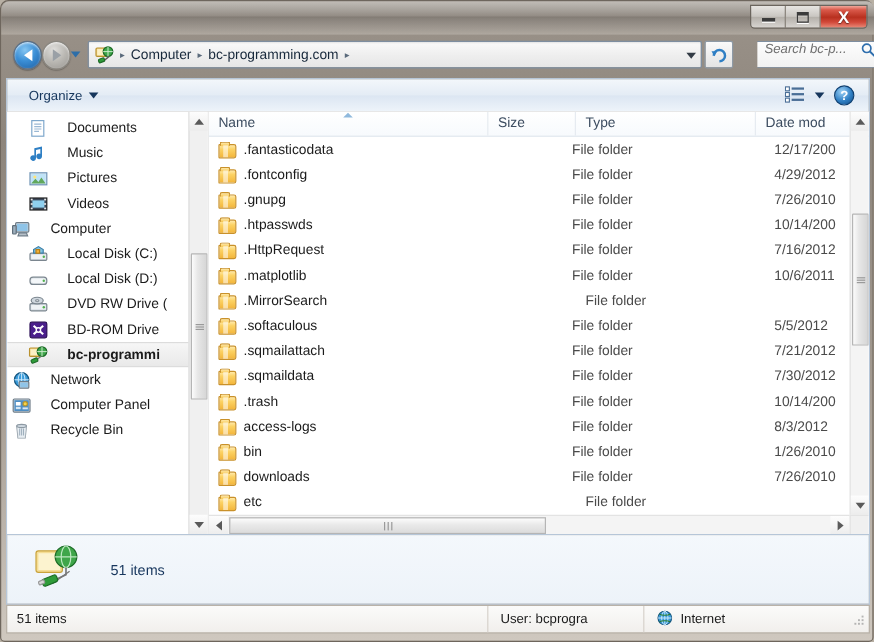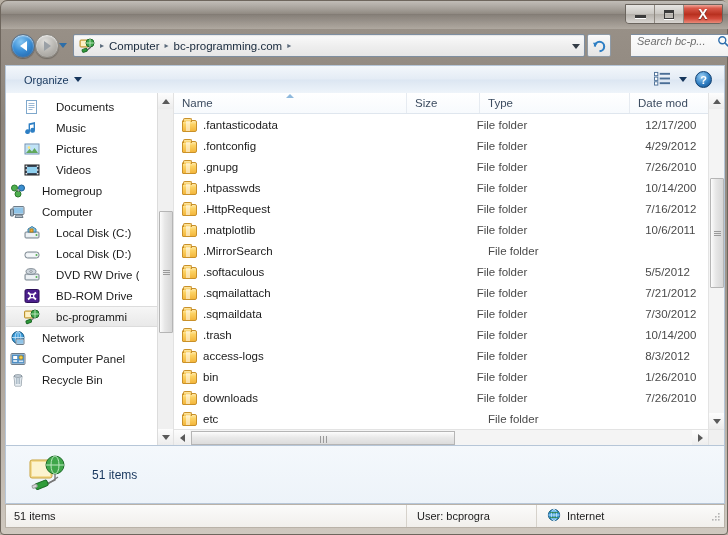--- a/index.html
+++ b/index.html
@@ -136,20 +136,21 @@
   }
   #navlist{ position:absolute; left:0; top:3px; width:152px;}
   .navitem{
     height:21px; display:flex; align-items:center; gap:16px;
     padding-left:4px; white-space:nowrap; font-size:11.5px; color:#1b1b1b;
   }
   .navitem.sel{
     background:linear-gradient(to bottom,#f6f6f6,#e9e9e9);
     border-top:1px solid #dcdcdc; border-bottom:1px solid #dcdcdc;
     height:21px;
+    font-weight:bold;
   }
   .navitem .lbl{ overflow:hidden; text-overflow:clip;}
   .ind1{ padding-left:18px;}
 
   
   #navscroll{
     position:absolute; right:0; top:0; width:16px; height:100%;
     background:#f0f0f0; border-left:1px solid #dcdcdc;
   }
   .sb-arrow{
@@ -381,29 +382,20 @@
                 <g fill="#e8e8e8">
                   <rect x="1.6" y="3.6" width="1.6" height="1.4"></rect>
                   <rect x="1.6" y="7.3" width="1.6" height="1.4"></rect>
                   <rect x="1.6" y="11" width="1.6" height="1.4"></rect>
                   <rect x="12.8" y="3.6" width="1.6" height="1.4"></rect>
                   <rect x="12.8" y="7.3" width="1.6" height="1.4"></rect>
                   <rect x="12.8" y="11" width="1.6" height="1.4"></rect>
                 </g>
               </svg></span>
             <span class="lbl">Videos</span>
-          </div>
-          <div class="navitem">
-            <span class="ico ico16"><svg width="16" height="16" viewBox="0 0 16 16">
-                <circle cx="4.5" cy="5" r="3" fill="#4fae4f" stroke="#2b7a2b"></circle>
-                <circle cx="11.5" cy="5" r="3" fill="#3a8fd0" stroke="#1d5d91"></circle>
-                <circle cx="8" cy="11" r="3" fill="#4fae4f" stroke="#2b7a2b"></circle>
-                <path d="M6 6l3 3M10 6L8.5 9" stroke="#7a7a7a" stroke-width="1"></path>
-              </svg></span>
-            <span class="lbl">Homegroup</span>
           </div>
           <div class="navitem">
             <span class="ico ico16"><svg width="16" height="16" viewBox="0 0 16 16">
                 <rect x="3" y="2.5" width="11" height="8" rx="1" fill="#cfd8df" stroke="#6f7d89"></rect>
                 <rect x="4" y="3.5" width="9" height="6" fill="#8fc4e8"></rect>
                 <path d="M6 11h6l1 2.5H5z" fill="#b6c0c9" stroke="#6f7d89"></path>
                 <rect x="0.5" y="5" width="3" height="7" rx="0.6" fill="#9fb0bd" stroke="#5f6e7a"></rect>
               </svg></span>
             <span class="lbl">Computer</span>
           </div>

